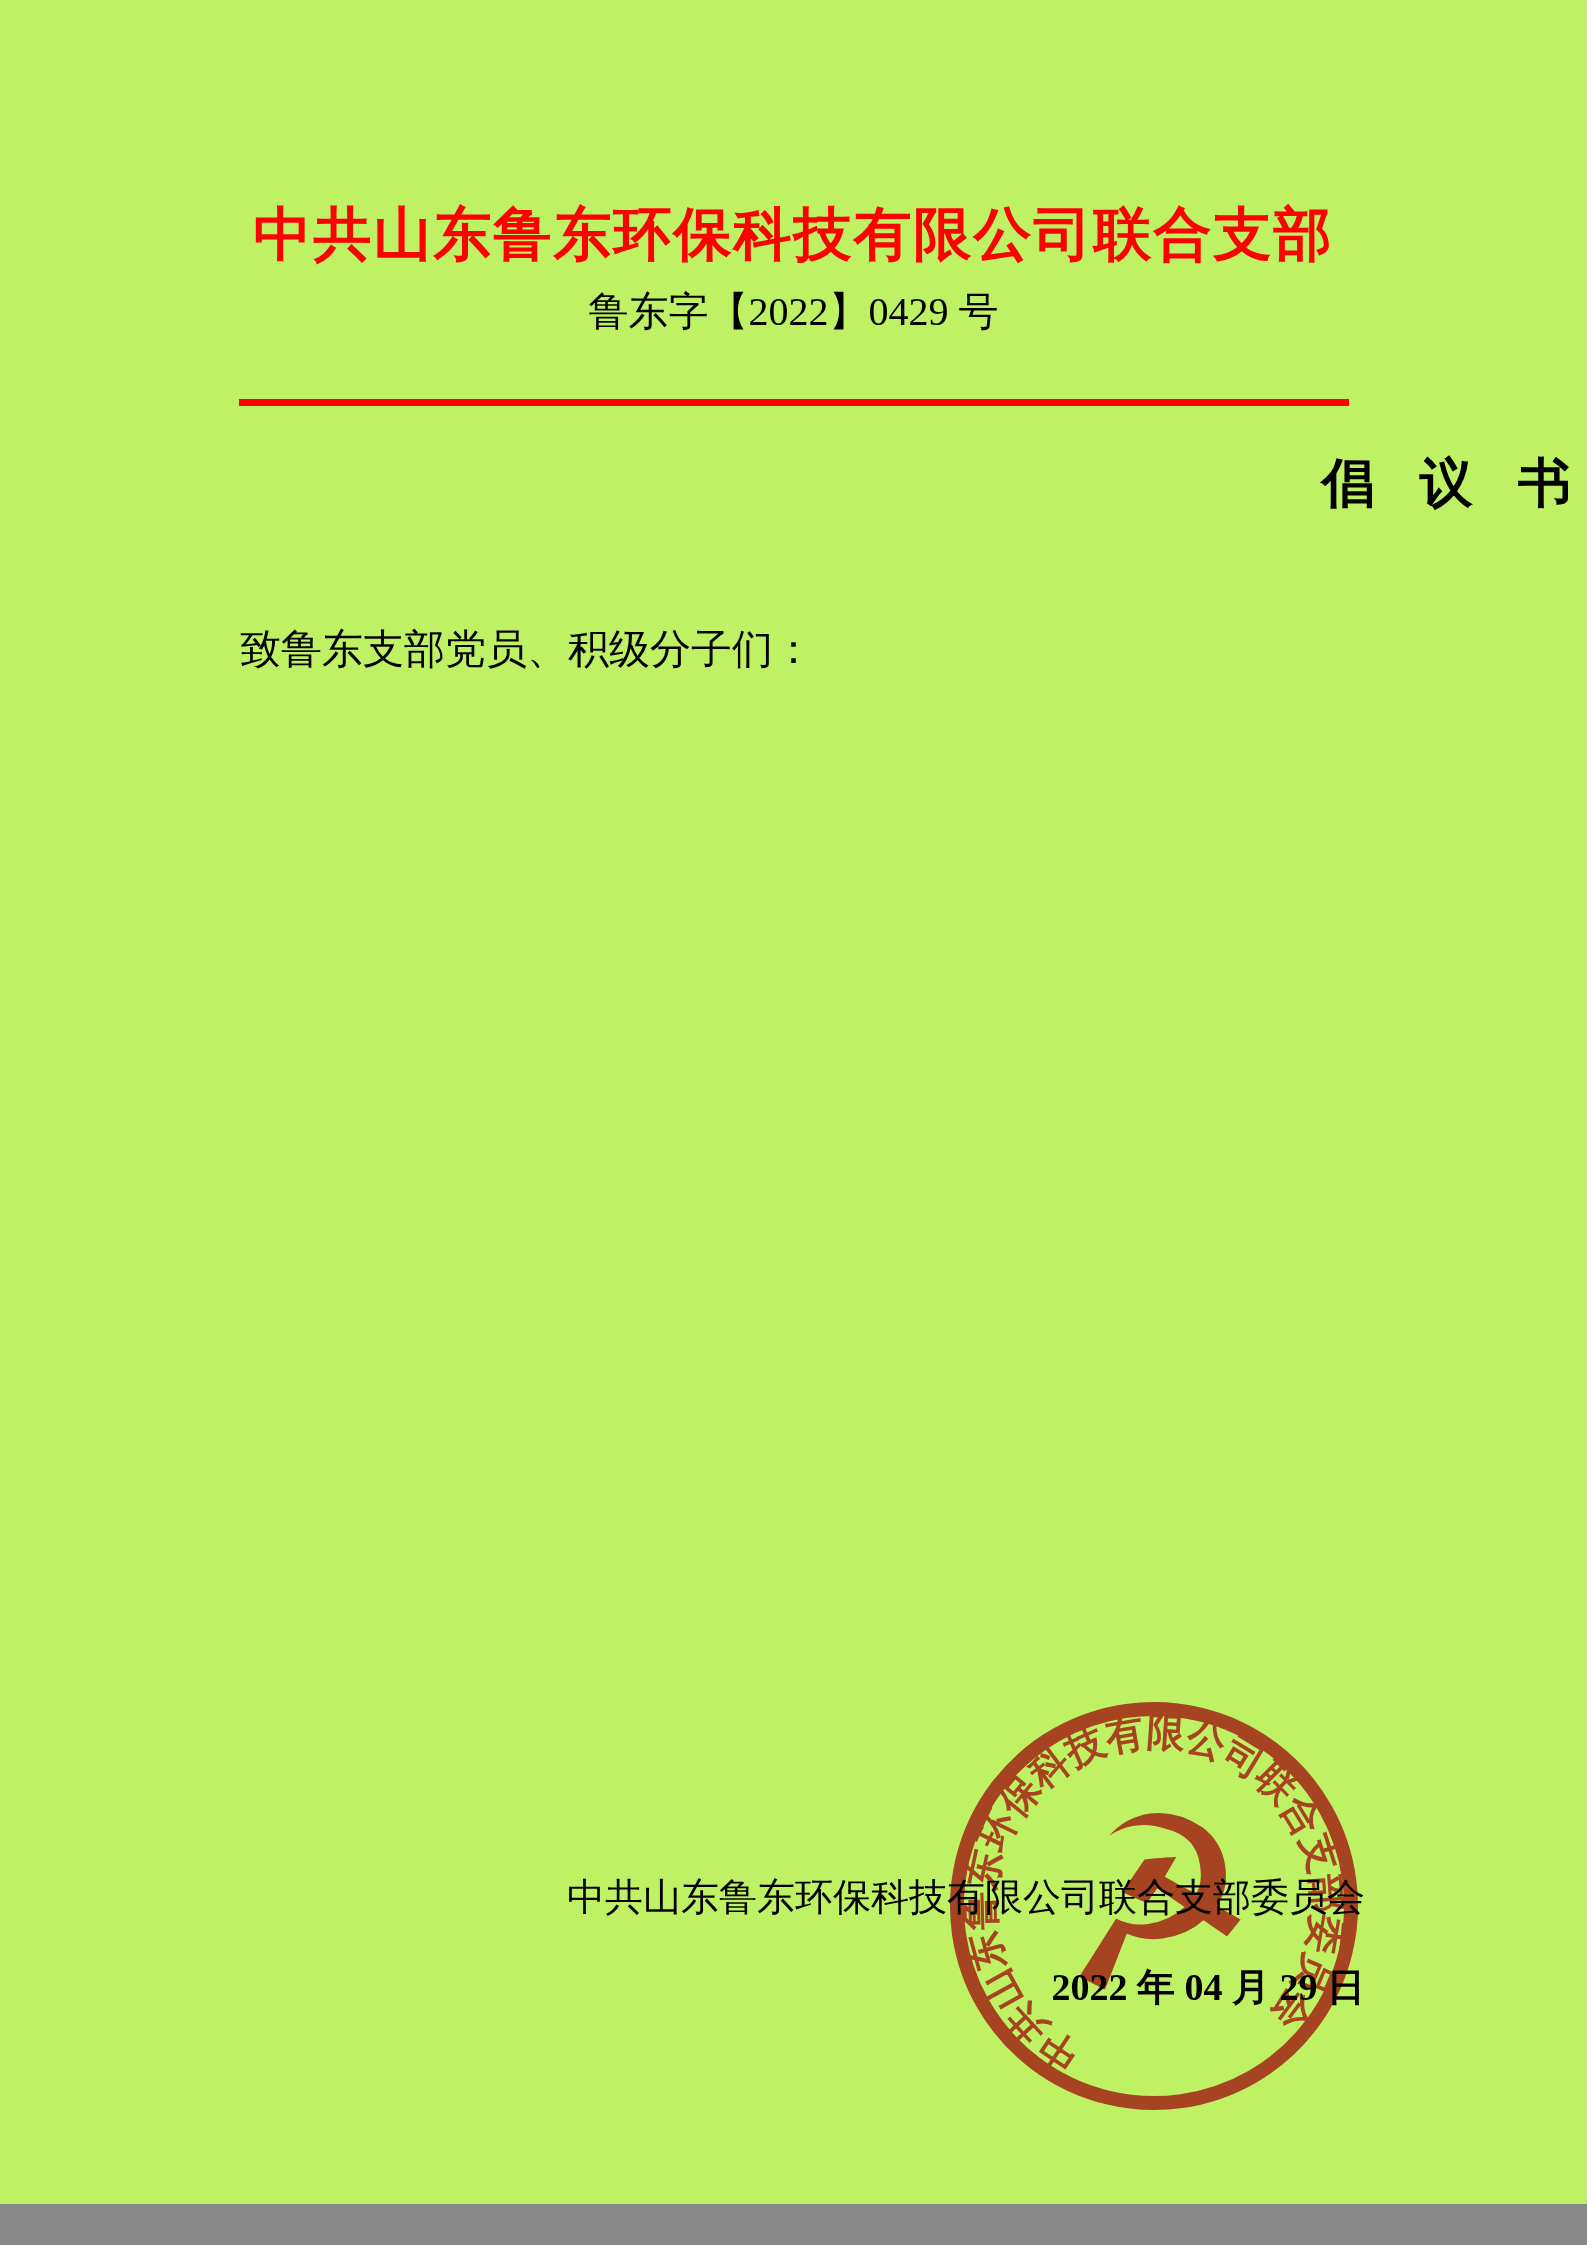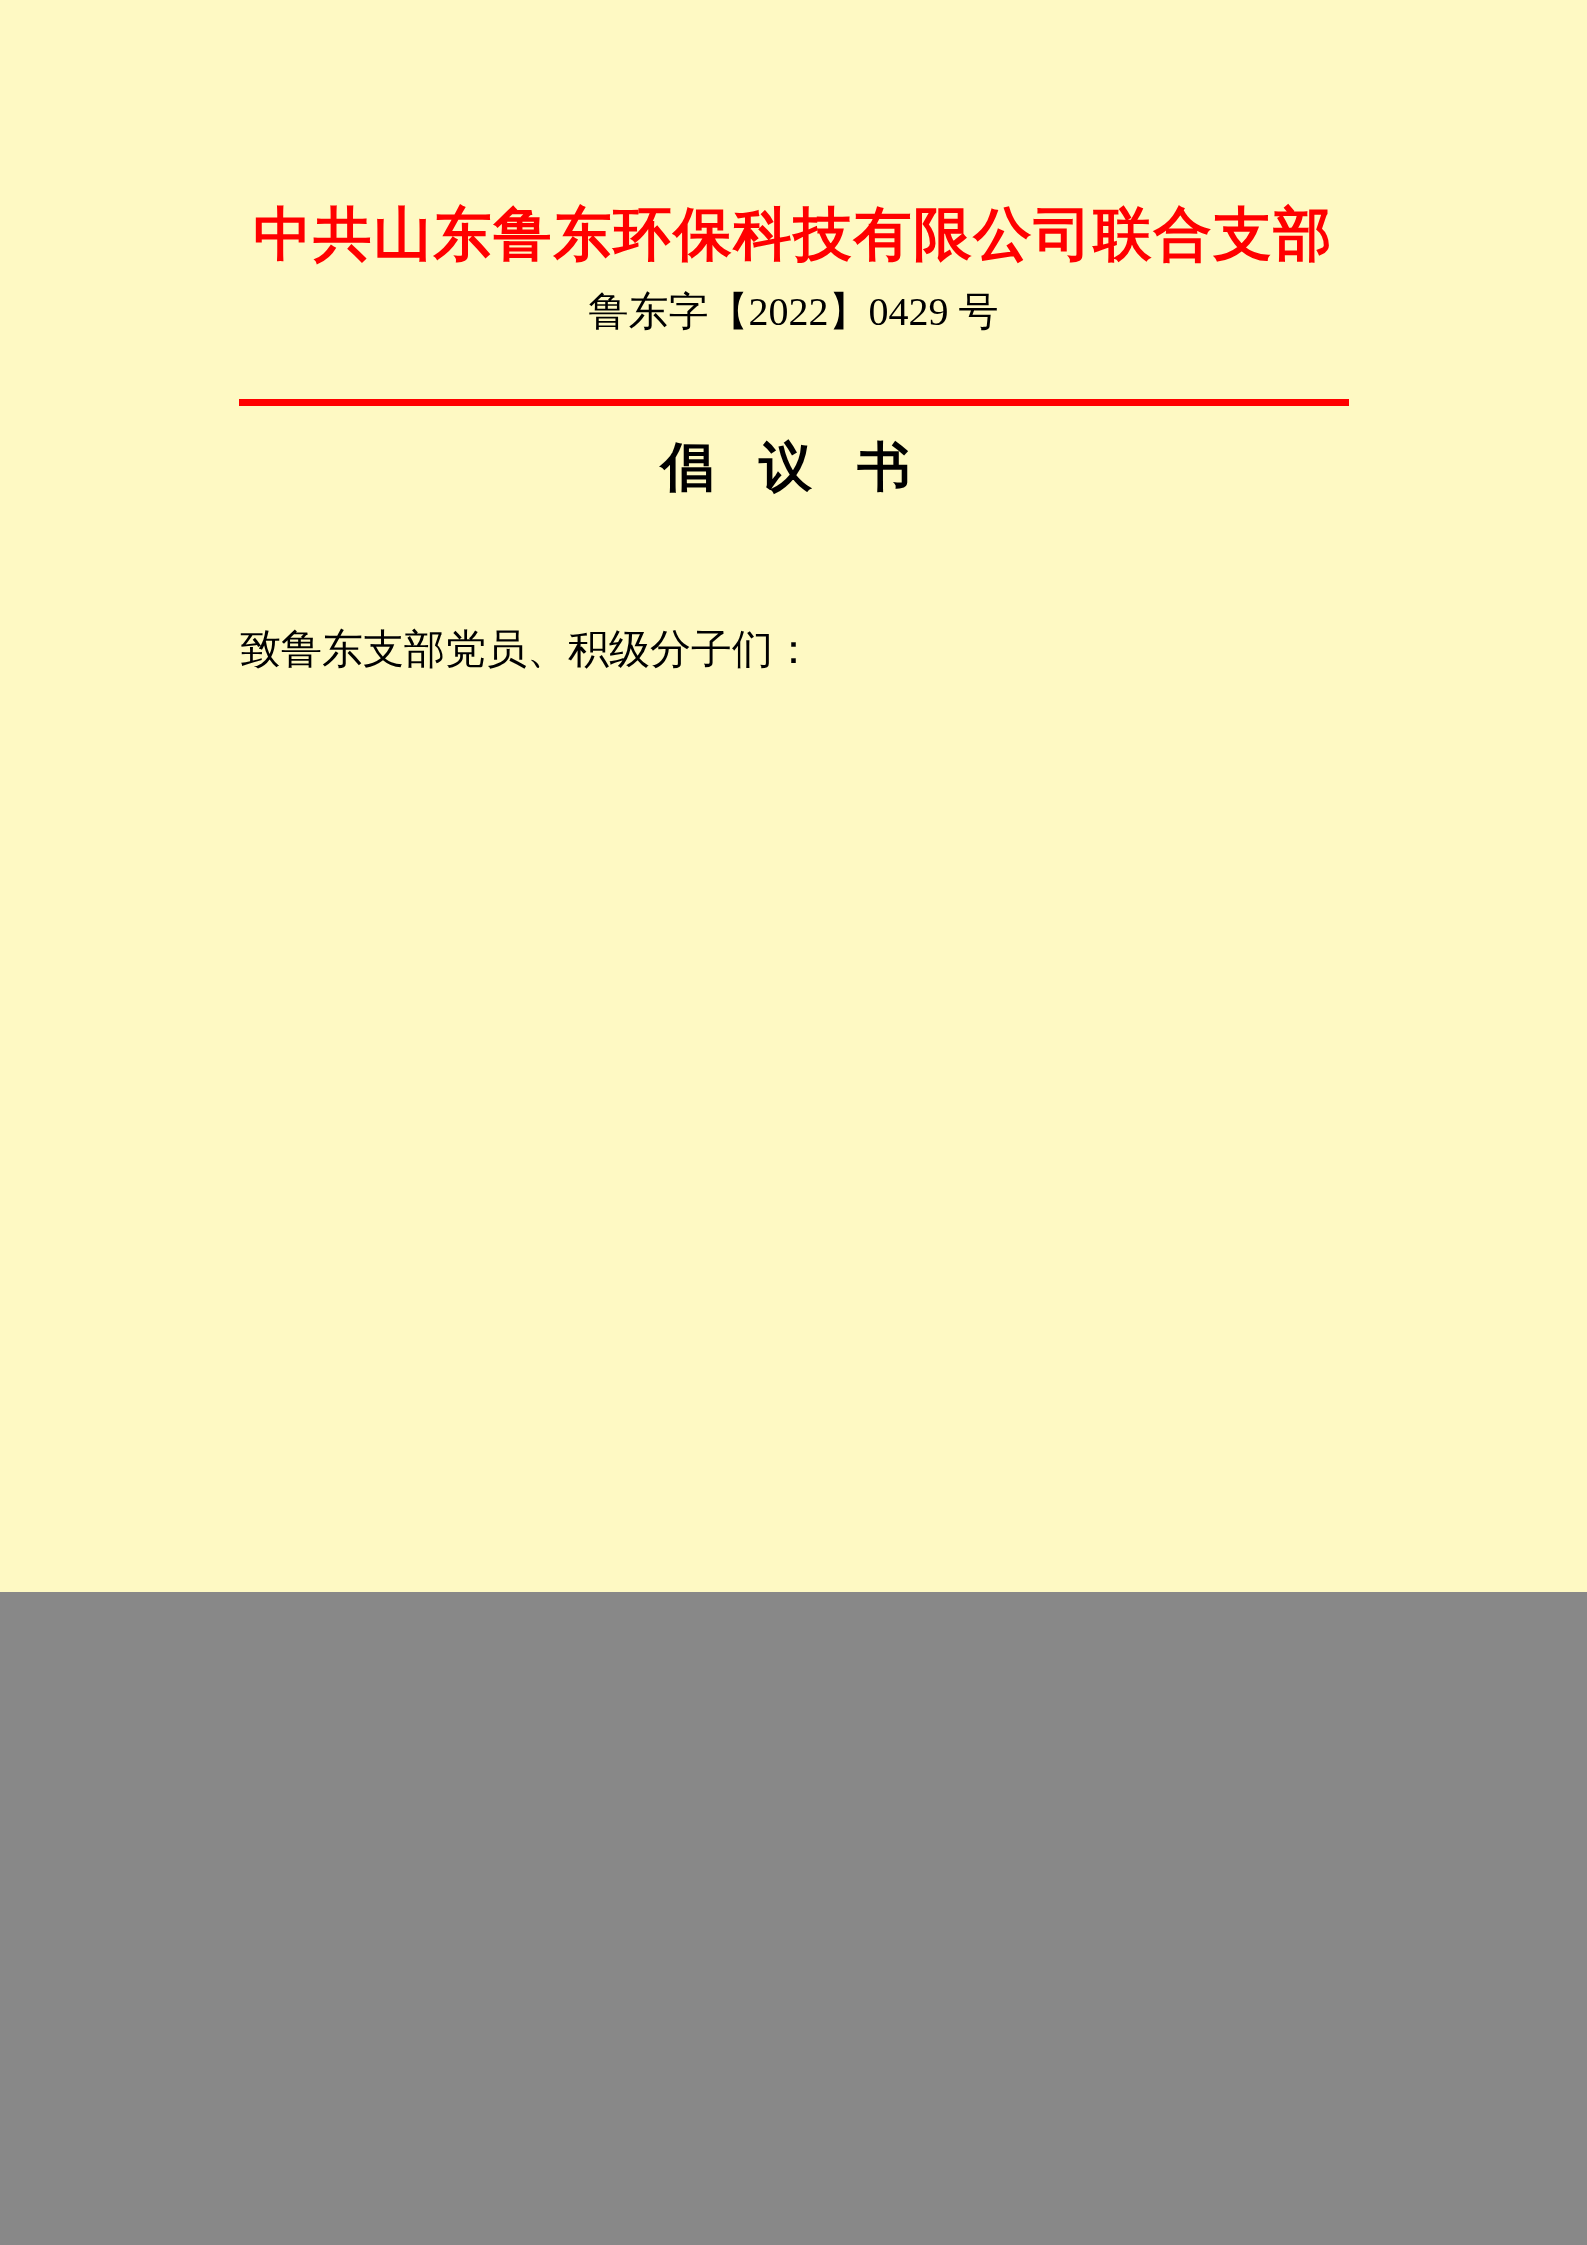--- a/index.html
+++ b/index.html
@@ -1,20 +1,20 @@
 <!DOCTYPE html>
 <html><head>
 <meta charset="utf-8">
 <style>
   html,body{margin:0;padding:0;background:#888;}
   .page{
     position:relative;
-    width:1587px;height:1592px;
+    width:1587px;height:2204px;
     margin:0 auto;
-    background:#fef9c3;
+    background:#bef264;
     font-family:"Liberation Serif","DejaVu Serif",serif;
     color:#000;
     overflow:hidden;
   }
   .org-title{
     position:absolute;top:196px;left:0;width:100%;
     text-align:center;
     font-size:58px;font-weight:bold;
     color:#ff0000;
     letter-spacing:2px;
@@ -26,22 +26,22 @@
     font-size:40px;
     color:#000;
     white-space:nowrap;
   }
   .red-rule{
     position:absolute;top:399px;left:239px;
     width:1110px;height:7px;
     background:#ff0000;
   }
   .doc-title{
-    position:absolute;top:432px;left:0;width:100%;
-    text-align:center;
+    position:absolute;top:448px;left:0;width:100%;
+    text-align:right;
     font-size:53px;font-weight:bold;
     letter-spacing:16px;
     white-space:nowrap;
   }
   .salutation{
     position:absolute;top:622px;left:240px;
     font-size:41px;font-weight:normal;
     white-space:nowrap;
   }
   .body-text{

